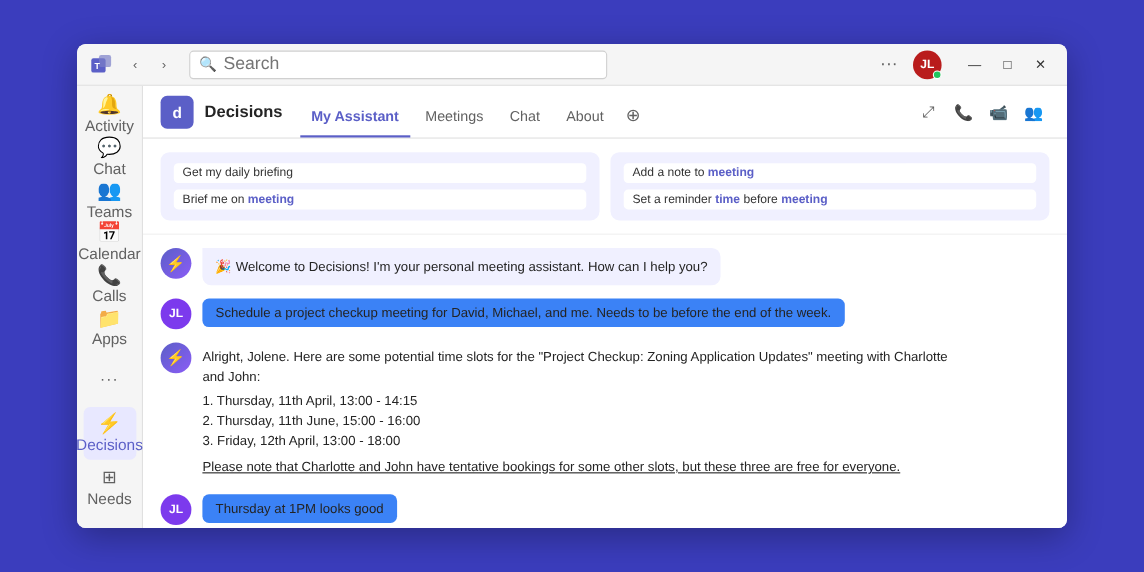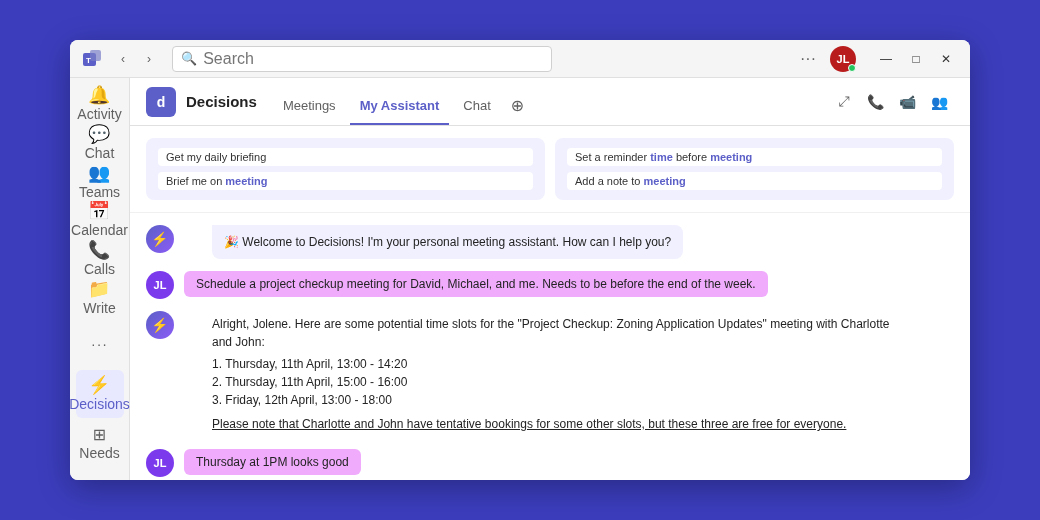--- a/index.html
+++ b/index.html
@@ -355,37 +355,36 @@
     }
     .msg-bubble {
       background: #f0f0ff;
       border-radius: 0 8px 8px 8px;
       padding: 8px 12px;
       font-size: 12px;
       color: #242424;
       line-height: 1.5;
       display: inline-block;
       max-width: 90%;
-      margin-left: 28px;
     }
     .msg-bubble.assistant-msg {
       background: transparent;
       padding: 4px 0;
     }
     .msg-text {
       font-size: 12px;
       color: #242424;
       line-height: 1.5;
     }
     .user-bubble-wrap {
       display: flex;
       justify-content: flex-start;
     }
     .user-highlighted {
-      background: #f0abfc;
+      background: #3b82f6;
       border-radius: 6px;
       padding: 6px 12px;
       font-size: 12px;
       color: #242424;
       display: inline-block;
     }
 
     
     .chat-area::-webkit-scrollbar { width: 4px; }
     .chat-area::-webkit-scrollbar-thumb { background: #d0d0d0; border-radius: 2px; }
@@ -447,21 +446,21 @@
       <div class="sidebar-item">
         <span class="sidebar-icon">📅</span>
         <span class="sidebar-label">Calendar</span>
       </div>
       <div class="sidebar-item">
         <span class="sidebar-icon">📞</span>
         <span class="sidebar-label">Calls</span>
       </div>
       <div class="sidebar-item">
         <span class="sidebar-icon">📁</span>
-        <span class="sidebar-label">Write</span>
+        <span class="sidebar-label">Apps</span>
       </div>
       <div class="sidebar-spacer"></div>
       <div class="sidebar-bottom">
         <div class="sidebar-item">
           <span class="sidebar-icon" style="font-size:14px;letter-spacing:1px;">···</span>
         </div>
         <div class="sidebar-item active">
           <span class="sidebar-icon">⚡</span>
           <span class="sidebar-label">Decisions</span>
         </div>
@@ -471,43 +470,44 @@
         </div>
       </div>
     </div>
 
     <div class="content">
 
       <div class="channel-header">
         <div class="channel-icon">d</div>
         <span class="channel-name">Decisions</span>
         <div class="channel-tabs">
+          <div class="channel-tab active">My Assistant</div>
           <div class="channel-tab">Meetings</div>
-          <div class="channel-tab active">My Assistant</div>
           <div class="channel-tab">Chat</div>
+          <div class="channel-tab">About</div>
           <div class="channel-tab-add">⊕</div>
         </div>
         <div class="header-actions">
           <button class="header-action-btn">⤢</button>
           <button class="header-action-btn">📞</button>
           <button class="header-action-btn">📹</button>
           <button class="header-action-btn">👥</button>
         </div>
       </div>
 
       <div class="chat-area">
 
         <div class="suggestion-cards">
           <div class="suggestion-card">
             <span class="suggestion-chip">Get my daily briefing</span>
             <span class="suggestion-chip">Brief me on <span class="highlight">meeting</span></span>
           </div>
           <div class="suggestion-card">
+            <span class="suggestion-chip">Add a note to <span class="highlight">meeting</span></span>
             <span class="suggestion-chip">Set a reminder <span class="highlight">time</span> before <span class="highlight">meeting</span></span>
-            <span class="suggestion-chip">Add a note to <span class="highlight">meeting</span></span>
           </div>
         </div>
 
         <div class="messages">
 
           <div class="message-row">
             <div class="msg-avatar bot">⚡</div>
             <div class="msg-content">
               <div class="msg-bubble">
                 <span class="msg-text">🎉 Welcome to Decisions! I'm your personal meeting assistant. How can I help you?</span>
@@ -522,22 +522,22 @@
                 <span class="user-highlighted">Schedule a project checkup meeting for David, Michael, and me. Needs to be before the end of the week.</span>
               </div>
             </div>
           </div>
 
           <div class="message-row">
             <div class="msg-avatar bot">⚡</div>
             <div class="msg-content">
               <div class="msg-bubble assistant-msg">
                 <p class="msg-text">Alright, Jolene. Here are some potential time slots for the "Project Checkup: Zoning Application Updates" meeting with Charlotte and John:</p>
-                <p class="msg-text" style="margin-top:4px;">1. Thursday, 11th April, 13:00 - 14:20</p>
-                <p class="msg-text">2. Thursday, 11th April, 15:00 - 16:00</p>
+                <p class="msg-text" style="margin-top:4px;">1. Thursday, 11th April, 13:00 - 14:15</p>
+                <p class="msg-text">2. Thursday, 11th June, 15:00 - 16:00</p>
                 <p class="msg-text">3. Friday, 12th April, 13:00 - 18:00</p>
                 <p class="msg-text" style="margin-top:6px;text-decoration:underline;">Please note that Charlotte and John have tentative bookings for some other slots, but these three are free for everyone.</p>
               </div>
             </div>
           </div>
 
           <div class="message-row">
             <div class="msg-avatar user1">JL</div>
             <div class="msg-content">
               <div class="user-bubble-wrap">

